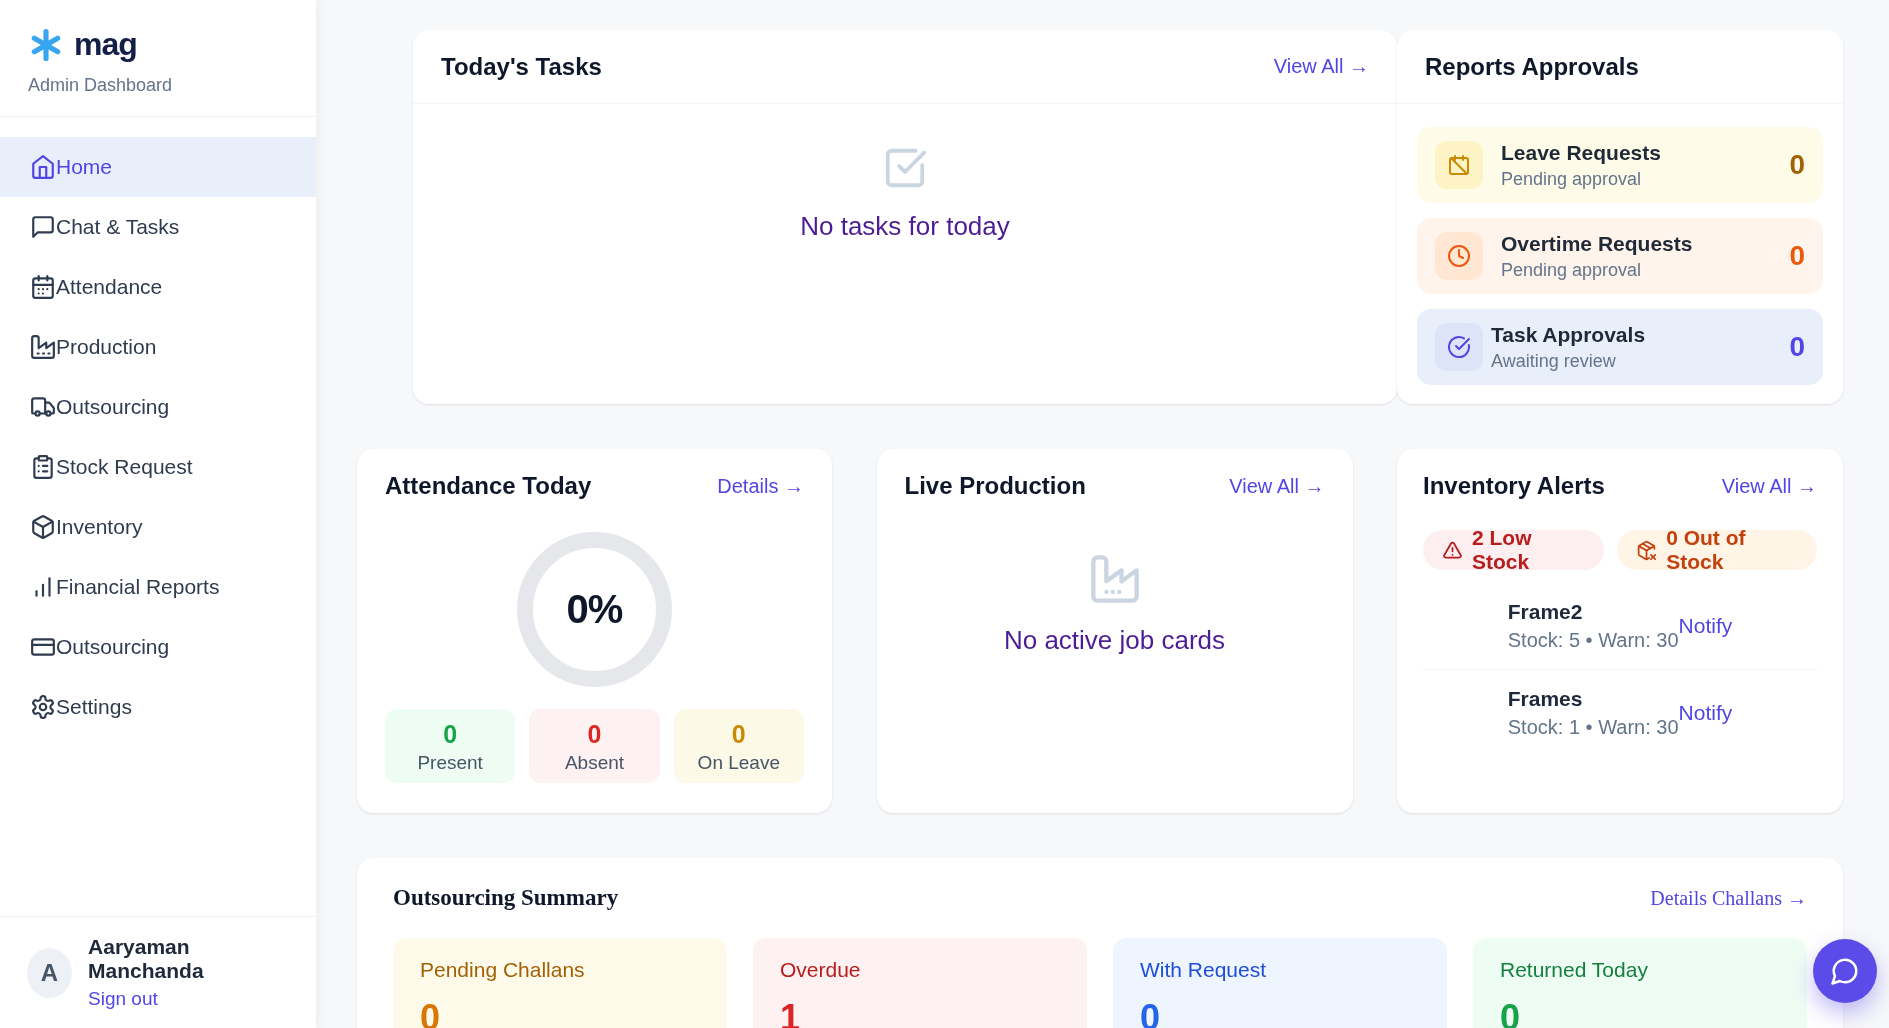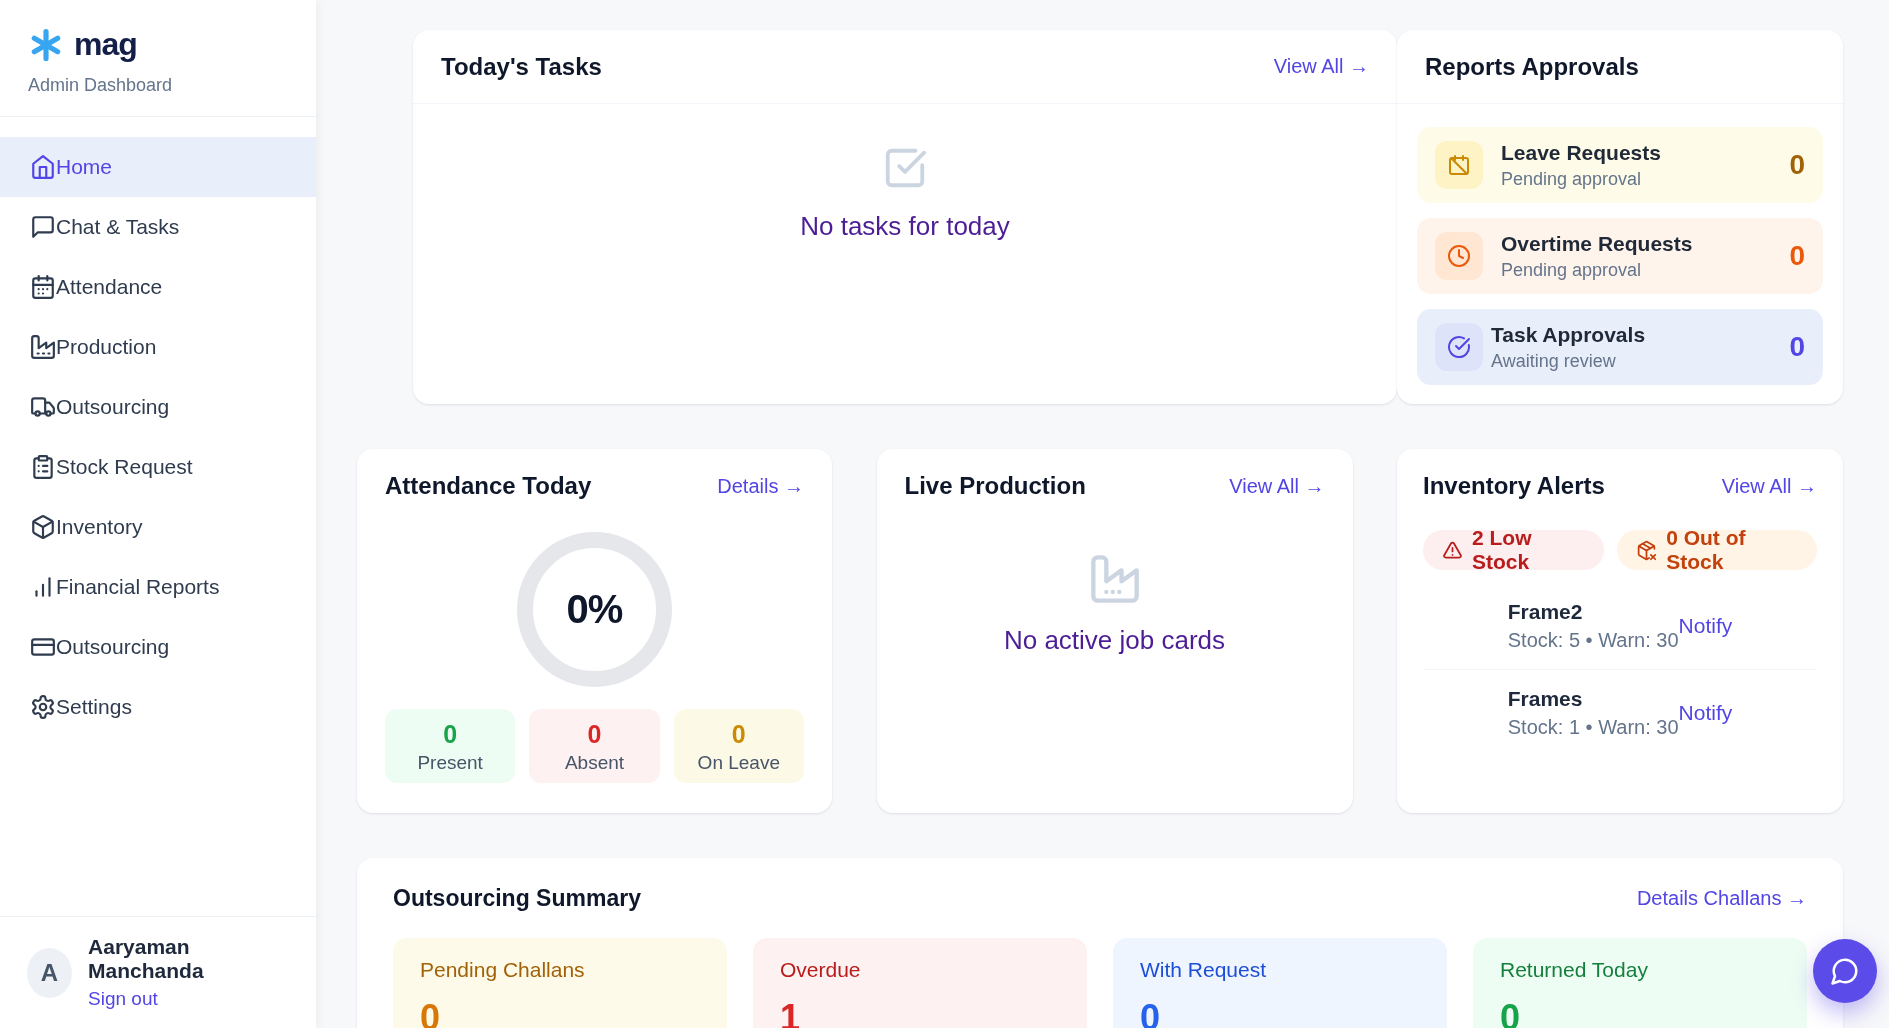--- a/index.html
+++ b/index.html
@@ -106,21 +106,21 @@
   .badge-low { background:#fdefef; color:#b91c1c; }
   .badge-out { background:#fff4e6; color:#c2410c; }
   .inv-items { margin-top:13px; }
   .inv-item { display:flex; justify-content:center; align-items:center; padding:17px 0; }
   .inv-item + .inv-item { border-top:1px solid #f1f5f9; }
   .inv-name { font-size:21px; font-weight:700; color:#1e293b; }
   .inv-meta { font-size:20px; color:#64748b; margin-top:5px; }
   .notify { font-size:21px; }
 
   .out-card { width:1486px; height:262px; padding:0 36px; }
-  .out-header { display:flex; justify-content:space-between; align-items:center; height:80px; }
+  .out-header { display:flex; justify-content:space-between; align-items:center; height:80px;font-family:Liberation Serif, serif; }
   .out-title { font-size:23px; font-weight:700; }
   .out-grid { display:grid; grid-template-columns:repeat(4,1fr); gap:26px; }
   .out-stat { border-radius:14px; padding:20px 27px; height:160px; }
   .out-stat .l { font-size:21px; font-weight:500; }
   .out-stat .v { font-size:36px; font-weight:800; margin-top:15px; }
   .out-yellow { background:#fdfae9; } .out-yellow .l { color:#a16207; } .out-yellow .v { color:#d97706; }
   .out-red    { background:#fdf1f1; } .out-red .l    { color:#b91c1c; } .out-red .v    { color:#dc2626; }
   .out-blue   { background:#eef5fe; } .out-blue .l   { color:#1d4ed8; } .out-blue .v   { color:#2563eb; }
   .out-green  { background:#eefdf3; } .out-green .l  { color:#15803d; } .out-green .v  { color:#16a34a; }
 

